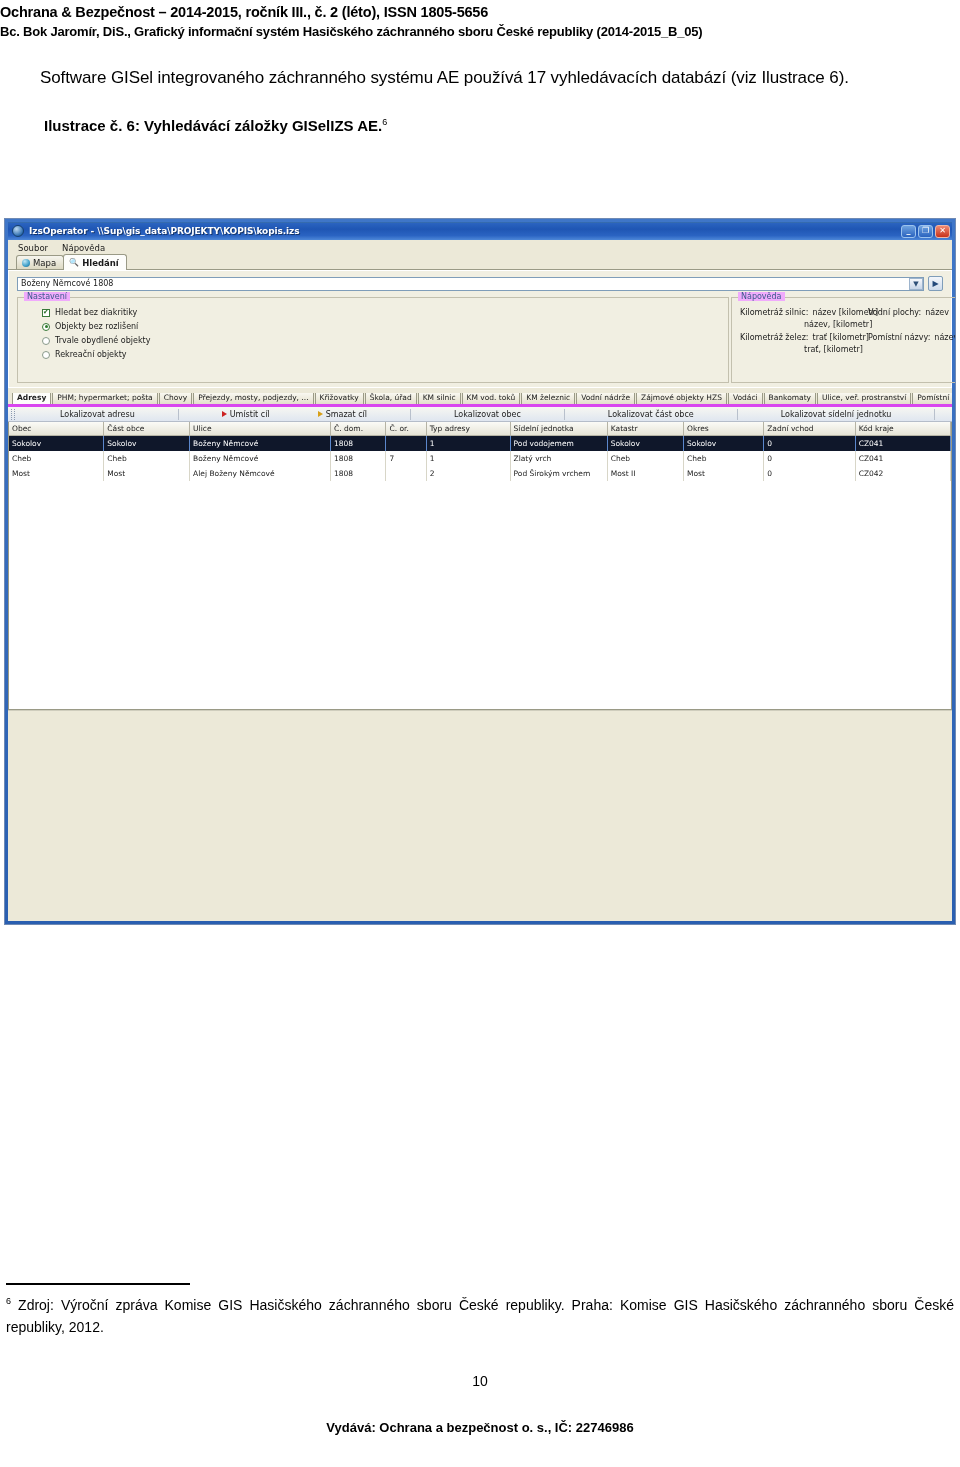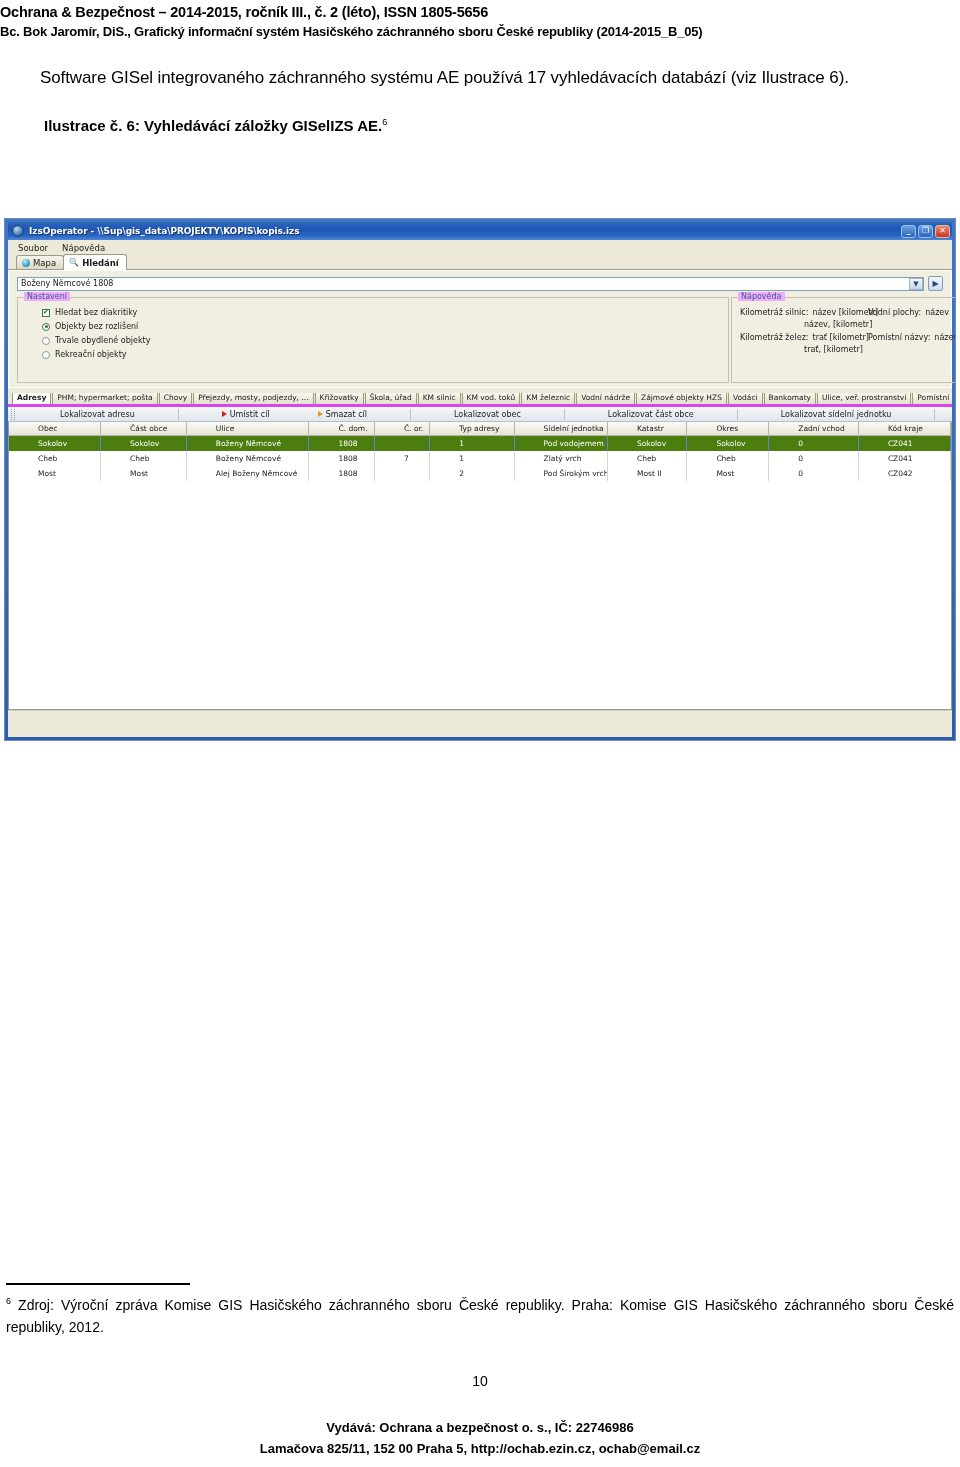--- a/index.html
+++ b/index.html
@@ -35,21 +35,21 @@
     margin:26px 8px 0 44px;
     font-size:15px;
     font-weight:700;
   }
   .caption sup { font-size:9px; font-weight:400; vertical-align:super; }
 
   
   .shot {
     position:absolute;
     left:4px; top:218px;
-    width:952px; height:523px;
+    width:952px; height:707px;
     background:#f3f2ef;
     border:1px solid #6f8ab4;
     font-family:"DejaVu Sans", sans-serif;
     font-size:8px;
     color:#1b1b1b;
     overflow:hidden;
     padding-left:44px;
   }
   
   .win-frame {
@@ -240,24 +240,24 @@
   .ghead {
     background:linear-gradient(180deg,#fbfbf7,#e6e4d6);
     border-bottom:1px solid #b5b3a4;
     font-weight:400;
     height:14px;
   }
   .gcell {
     padding:0 3px; overflow:hidden; white-space:nowrap;
     border-right:1px solid #d8d6c8;
     height:100%;
-    display:flex; align-items:center;margin-left:26px;
+    display:flex; align-items:center;
   }
   .ghead .gcell { border-right:1px solid #b5b3a4; }
-  .grow.sel { background:#4d7c0f; color:#fff; }
+  .grow.sel { background:#0f172a; color:#fff; }
   .grow.sel .gcell { border-right-color:#5b87cc; }
   .gbody-fill { background:#fff; }
   .hscroll {
     height:10px; background:#ece9d8;
     border-top:1px solid #cfcdbd;
   }
 
   
   .fn-rule {
     position:absolute; left:6px; top:1283px;
@@ -506,14 +506,13 @@
 
 <div class="footnote">
   <sup>6</sup>
   <span>Zdroj: Výroční zpráva Komise GIS Hasičského záchranného sboru České republiky. Praha: Komise GIS Hasičského záchranného sboru České republiky, 2012.</span>
 </div>
 
 <div class="pageno">10</div>
 
 <div class="colophon">
   <div>Vydává: Ochrana a bezpečnost o. s., IČ: 22746986</div>
-  <div>Lamačova 825/11, 152 00 Praha 5, http://ochab.ezin.cz, ochab@email.cz</div>
 </div>
 
 </body></html>

